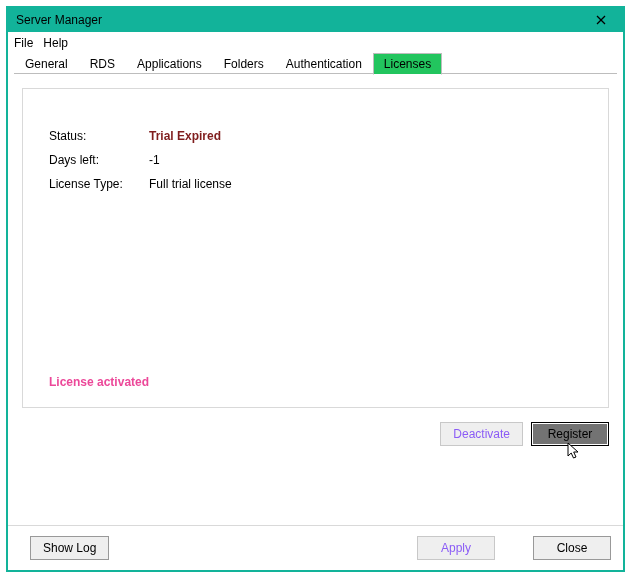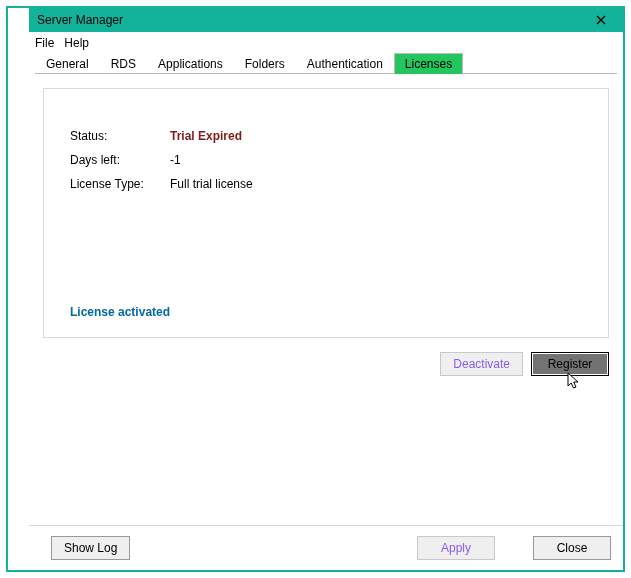--- a/index.html
+++ b/index.html
@@ -12,21 +12,20 @@
     color: #000;
   }
   .window {
     width: 619px;
     height: 566px;
     border: 2px solid #12b39a;
     background: #fff;
     display: flex;
     flex-direction: column;
     position: relative;
-    padding-left: 21px;
   }
   .titlebar {
     height: 24px;
     background: #12b39a;
     display: flex;
     align-items: center;
     padding: 0 4px 0 8px;
   }
   .titlebar-title {
     flex: 1;
@@ -86,38 +85,38 @@
   }
   .tab-content-outer {
     flex: 1;
     padding: 0 6px 6px 6px;
     display: flex;
     flex-direction: column;
   }
   .license-panel {
     margin: 14px 8px 0 8px;
     border: 1px solid #d9d9d9;
-    height: 250px;
+    height: 320px;
     padding: 38px 26px 14px 26px;
     position: relative;
     background: #fff;
   }
   .info-row {
     display: flex;
     margin-bottom: 6px;
     line-height: 18px;
   }
   .info-label { width: 100px; }
   .info-value {}
   .status-value { color: #7f1d1d; font-weight: bold; }
   .license-activated {
     position: absolute;
     left: 26px;
     bottom: 18px;
-    color: #0369a1;
+    color: #ec4899;
     font-weight: bold;
   }
   .license-buttons {
     display: flex;
     justify-content: flex-end;
     gap: 8px;
     margin: 14px 8px 0 0;
     position: relative;
   }
   .btn {

